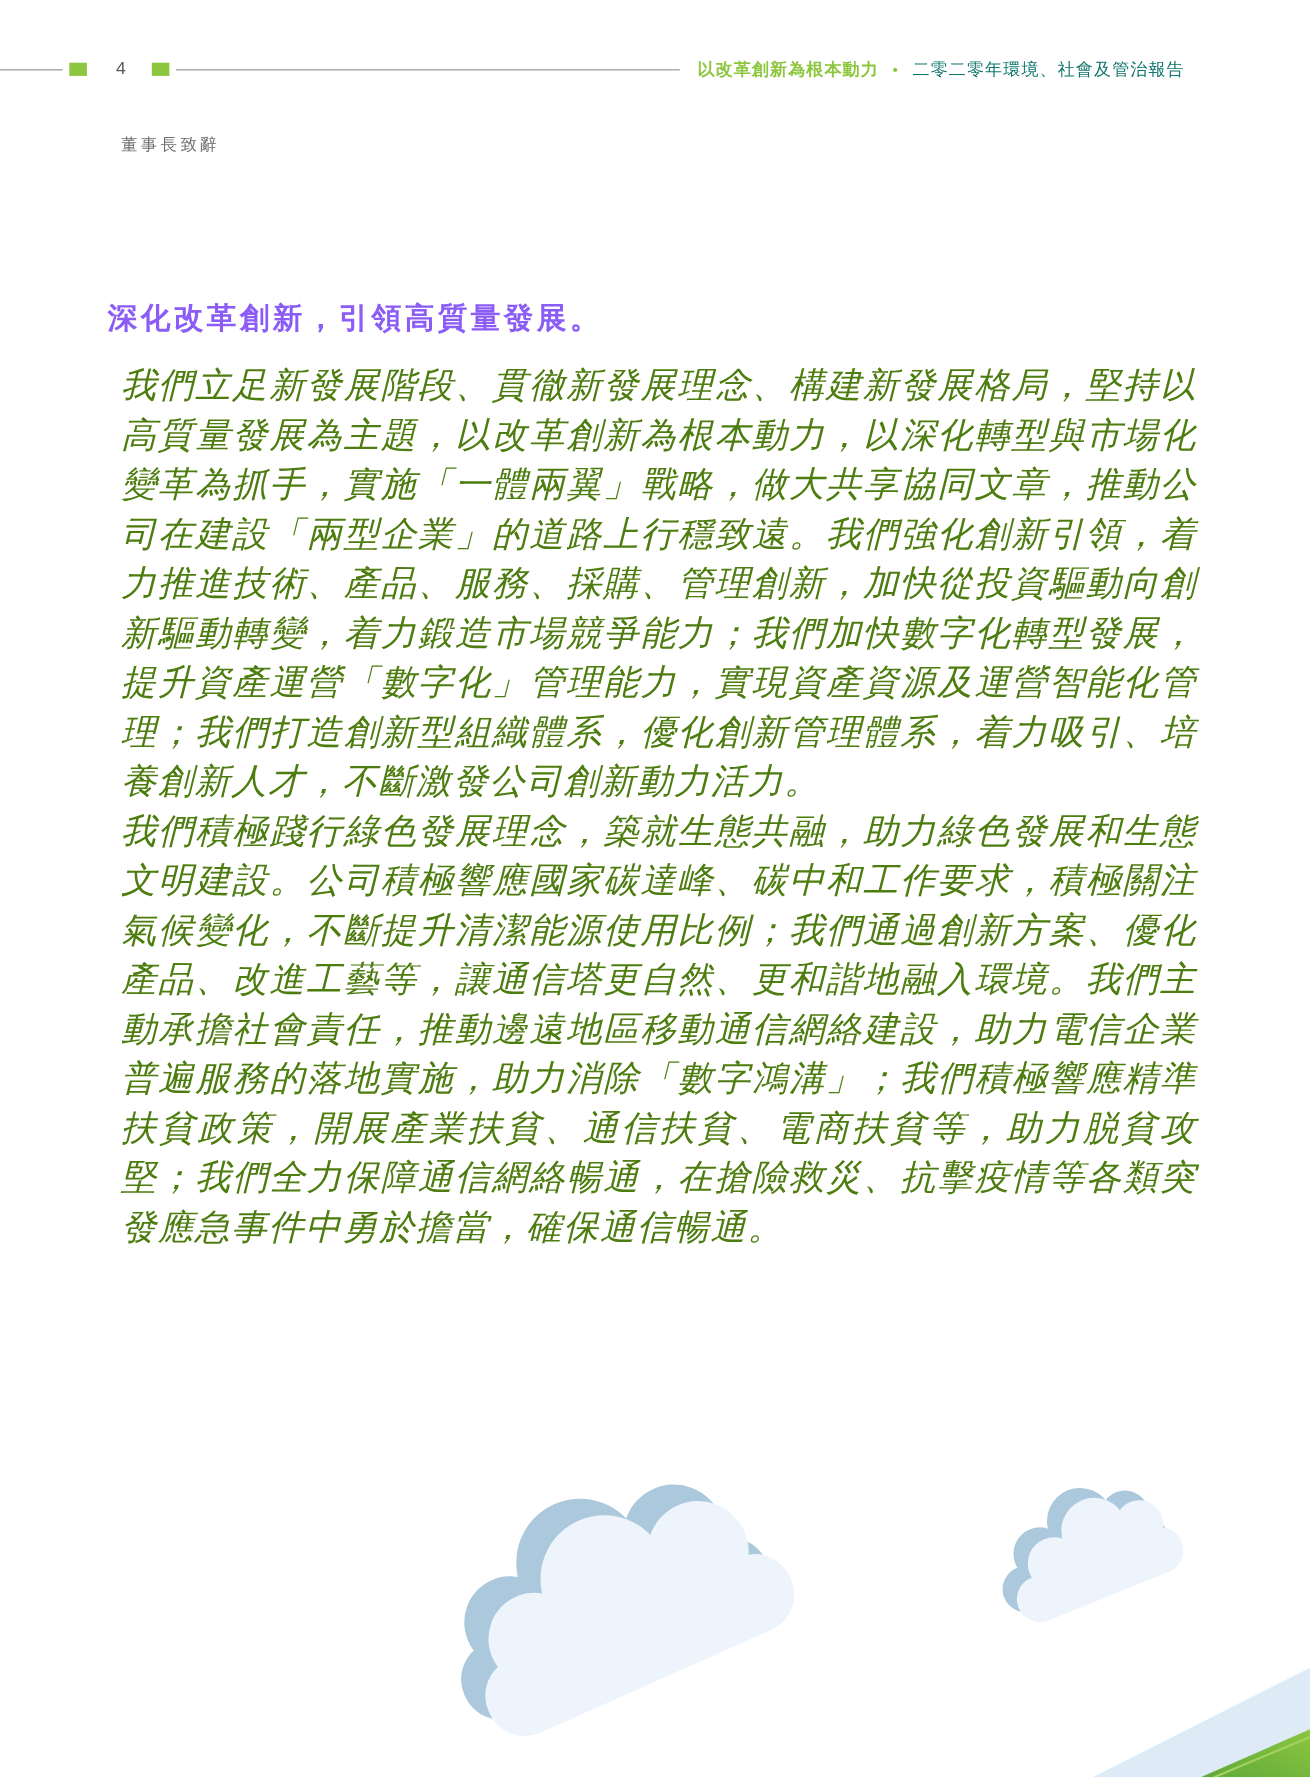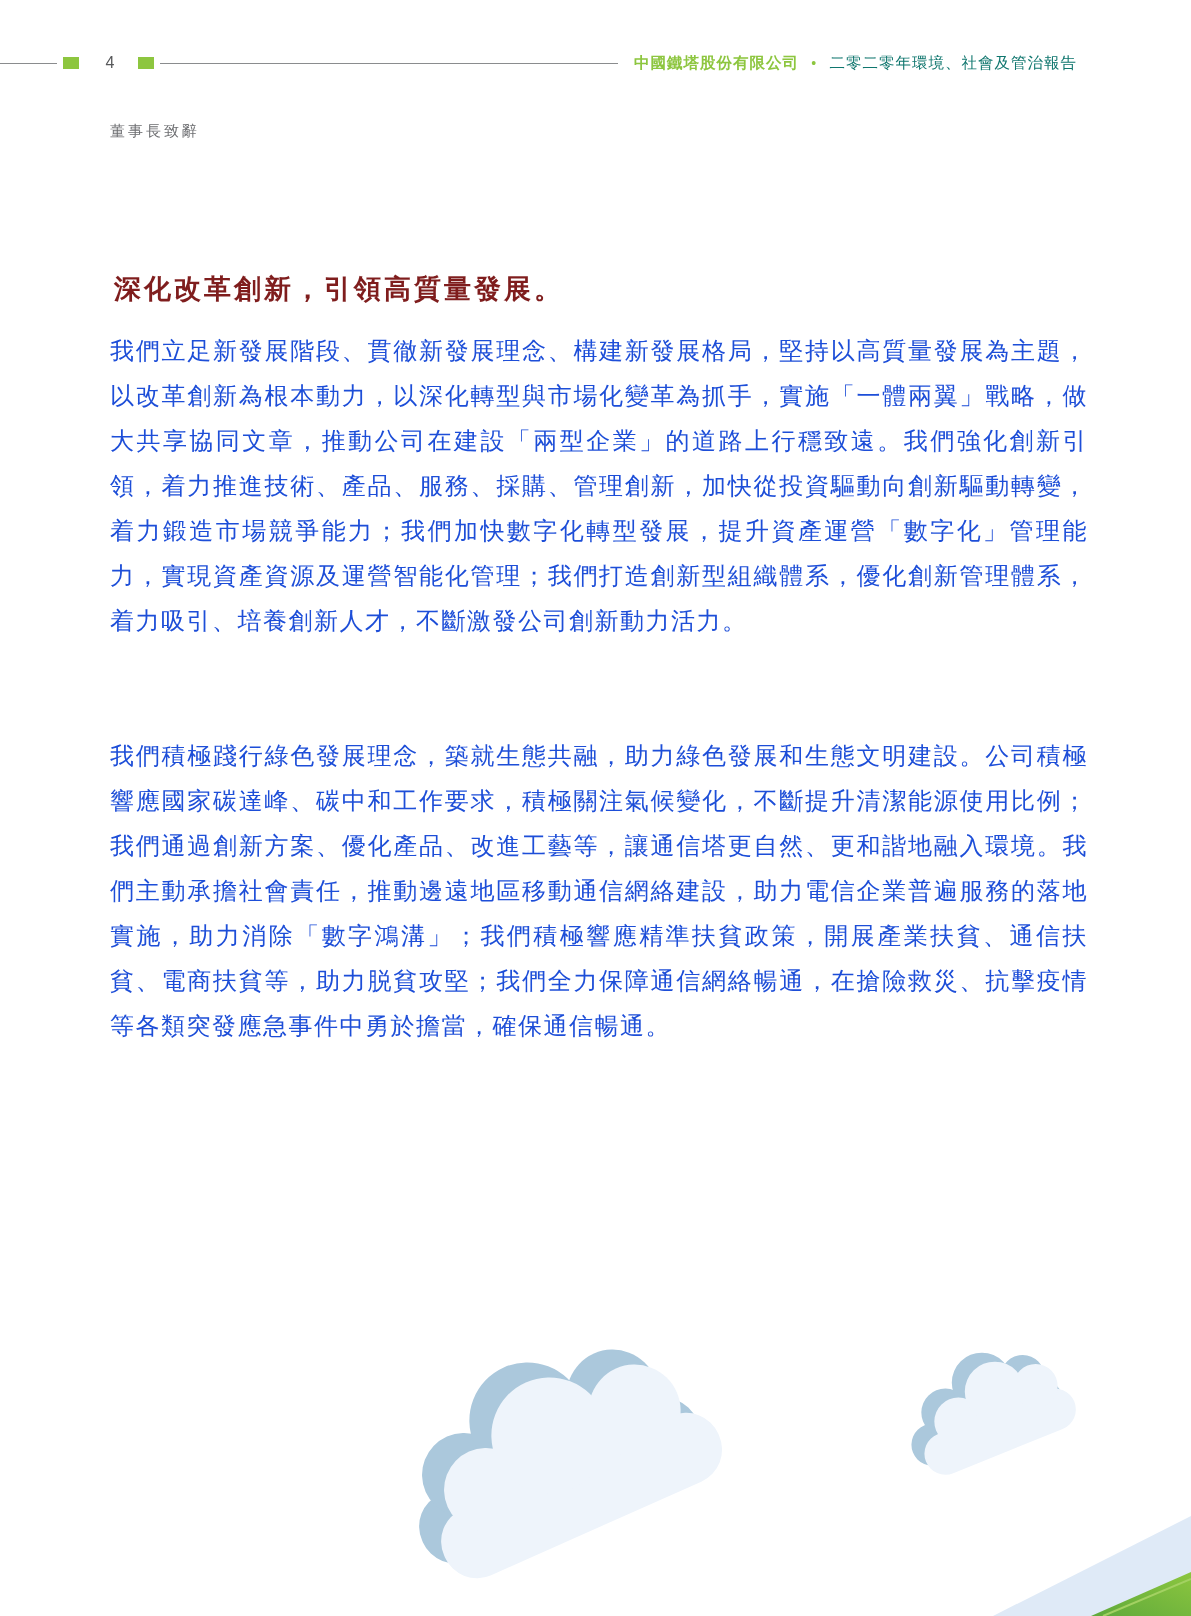--- a/index.html
+++ b/index.html
@@ -42,32 +42,32 @@
   .header-report  { color: #0f766e; }
 
   
   .chapter-label {
     position: absolute; top: 122px; left: 110px;
     font-size: 15px; color: #6d6e71; letter-spacing: 3px;
   }
 
   
   .section-heading {
-    position: absolute; left: 114px; width: 980px;
-    font-size: 27px; font-weight: bold; color: #7f1d1d;
+    position: absolute; left: 98px; width: 980px;
+    font-size: 27px; font-weight: bold; color: #8b5cf6;
     letter-spacing: 3px;
   }
   .heading-1 { top: 271px; }
   .heading-2 { top: 673px; }
 
   .body-para {
     position: absolute; left: 110px; width: 978px;
-    font-size: 24px; line-height: 45px; color: #1d4ed8;
+    font-size: 32px; line-height: 45px; color: #4d7c0f;
     letter-spacing: 1.5px;
-    text-align: justify; text-justify: inter-ideograph;
+    text-align: justify; text-justify: inter-ideograph; font-style: italic;
   }
   .para-1 { top: 328px; }
   .para-2 { top: 733px; }
 
   
   .cloud { position: absolute; }
   .cloud-large { left: 383px; top: 1326px; width: 348px; height: 258px; }
   .cloud-small { left: 891px; top: 1340px; width: 188px; height: 138px; }
 
   
@@ -79,21 +79,21 @@
 
 <div class="page">
 
   <div class="rule rule-left"></div>
   <div class="marker-sq sq-1"></div>
   <div class="page-number">4</div>
   <div class="marker-sq sq-2"></div>
   <div class="rule rule-mid"></div>
 
   <div class="header-right">
-    <span class="header-company">中國鐵塔股份有限公司</span>
+    <span class="header-company">以改革創新為根本動力</span>
     <span class="header-bullet">•</span>
     <span class="header-report">二零二零年環境、社會及管治報告</span>
   </div>
 
   <div class="chapter-label">董事長致辭</div>
 
   <h2 class="section-heading heading-1">深化改革創新，引領高質量發展。</h2>
   <p class="body-para para-1">我們立足新發展階段、貫徹新發展理念、構建新發展格局，堅持以高質量發展為主題，以改革創新為根本動力，以深化轉型與市場化變革為抓手，實施「一體兩翼」戰略，做大共享協同文章，推動公司在建設「兩型企業」的道路上行穩致遠。我們強化創新引領，着力推進技術、產品、服務、採購、管理創新，加快從投資驅動向創新驅動轉變，着力鍛造市場競爭能力；我們加快數字化轉型發展，提升資產運營「數字化」管理能力，實現資產資源及運營智能化管理；我們打造創新型組織體系，優化創新管理體系，着力吸引、培養創新人才，不斷激發公司創新動力活力。</p>
 
   <p class="body-para para-2">我們積極踐行綠色發展理念，築就生態共融，助力綠色發展和生態文明建設。公司積極響應國家碳達峰、碳中和工作要求，積極關注氣候變化，不斷提升清潔能源使用比例；我們通過創新方案、優化產品、改進工藝等，讓通信塔更自然、更和諧地融入環境。我們主動承擔社會責任，推動邊遠地區移動通信網絡建設，助力電信企業普遍服務的落地實施，助力消除「數字鴻溝」；我們積極響應精準扶貧政策，開展產業扶貧、通信扶貧、電商扶貧等，助力脱貧攻堅；我們全力保障通信網絡暢通，在搶險救災、抗擊疫情等各類突發應急事件中勇於擔當，確保通信暢通。</p>

